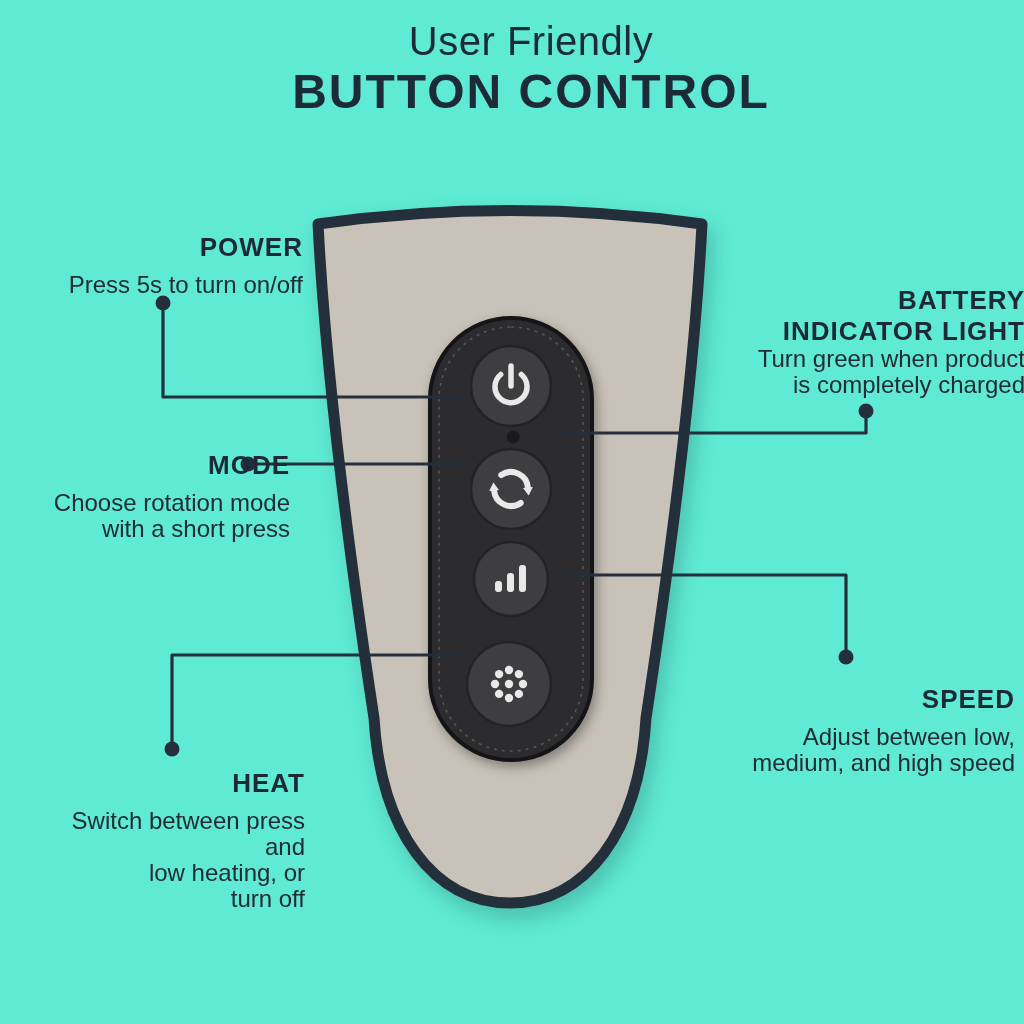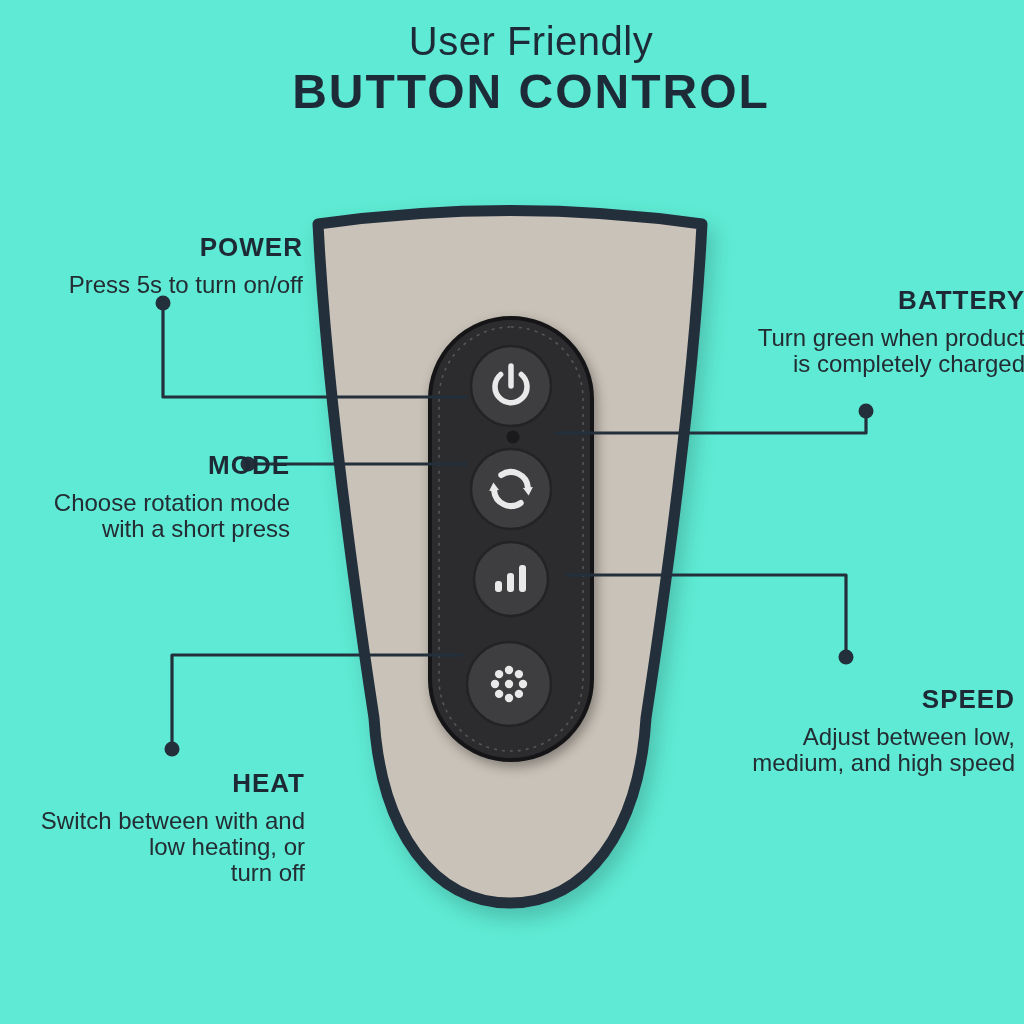--- a/index.html
+++ b/index.html
@@ -17,21 +17,21 @@
 
   .title-block { position: absolute; top: 18px; left: 0; width: 100%; text-align: center; }
   .subtitle { font-size: 40px; font-weight: 400; letter-spacing: 0.5px; color: #1d2b38; line-height: 1.15; }
   .main-title { font-size: 48px; font-weight: 800; letter-spacing: 2px; color: #1d2b38; line-height: 1.08; margin-top: 2px; }
 
   .callout { position: absolute; text-align: right; }
   .callout .heading {
     font-size: 26px; font-weight: 800; letter-spacing: 1px;
     color: #1d2935; line-height: 1.18;
   }
-  .callout .heading-wrap { margin-bottom: 9px; }
+  .callout .heading-wrap { }
   .callout .heading.single { margin-bottom: 9px; }
   .callout .desc-line {
     font-size: 24px; font-weight: 400; color: #242c33; line-height: 26px;
   }
 </style>
 </head>
 <body>
 
 <div class="stage">
 
@@ -112,31 +112,32 @@
 
   <div class="callout" style="left:30px; top:450px; width:260px;">
     <div class="heading single">MODE</div>
     <div class="desc-line">Choose rotation mode</div>
     <div class="desc-line">with a short press</div>
   </div>
 
   <div class="callout" style="left:705px; top:285px; width:320px;">
     <div class="heading-wrap">
       <div class="heading">BATTERY</div>
+      <div class="heading">INDICATOR LIGHT</div>
     </div>
     <div class="desc-line">Turn green when product</div>
     <div class="desc-line">is completely charged</div>
   </div>
 
   <div class="callout" style="left:715px; top:684px; width:300px;">
     <div class="heading single">SPEED</div>
     <div class="desc-line">Adjust between low,</div>
     <div class="desc-line">medium, and high speed</div>
   </div>
 
   <div class="callout" style="left:25px; top:768px; width:280px;">
     <div class="heading single">HEAT</div>
-    <div class="desc-line">Switch between with and</div>
+    <div class="desc-line">Switch between press and</div>
     <div class="desc-line">low heating, or</div>
     <div class="desc-line">turn off</div>
   </div>
 
 </div>
 
 </body></html>

